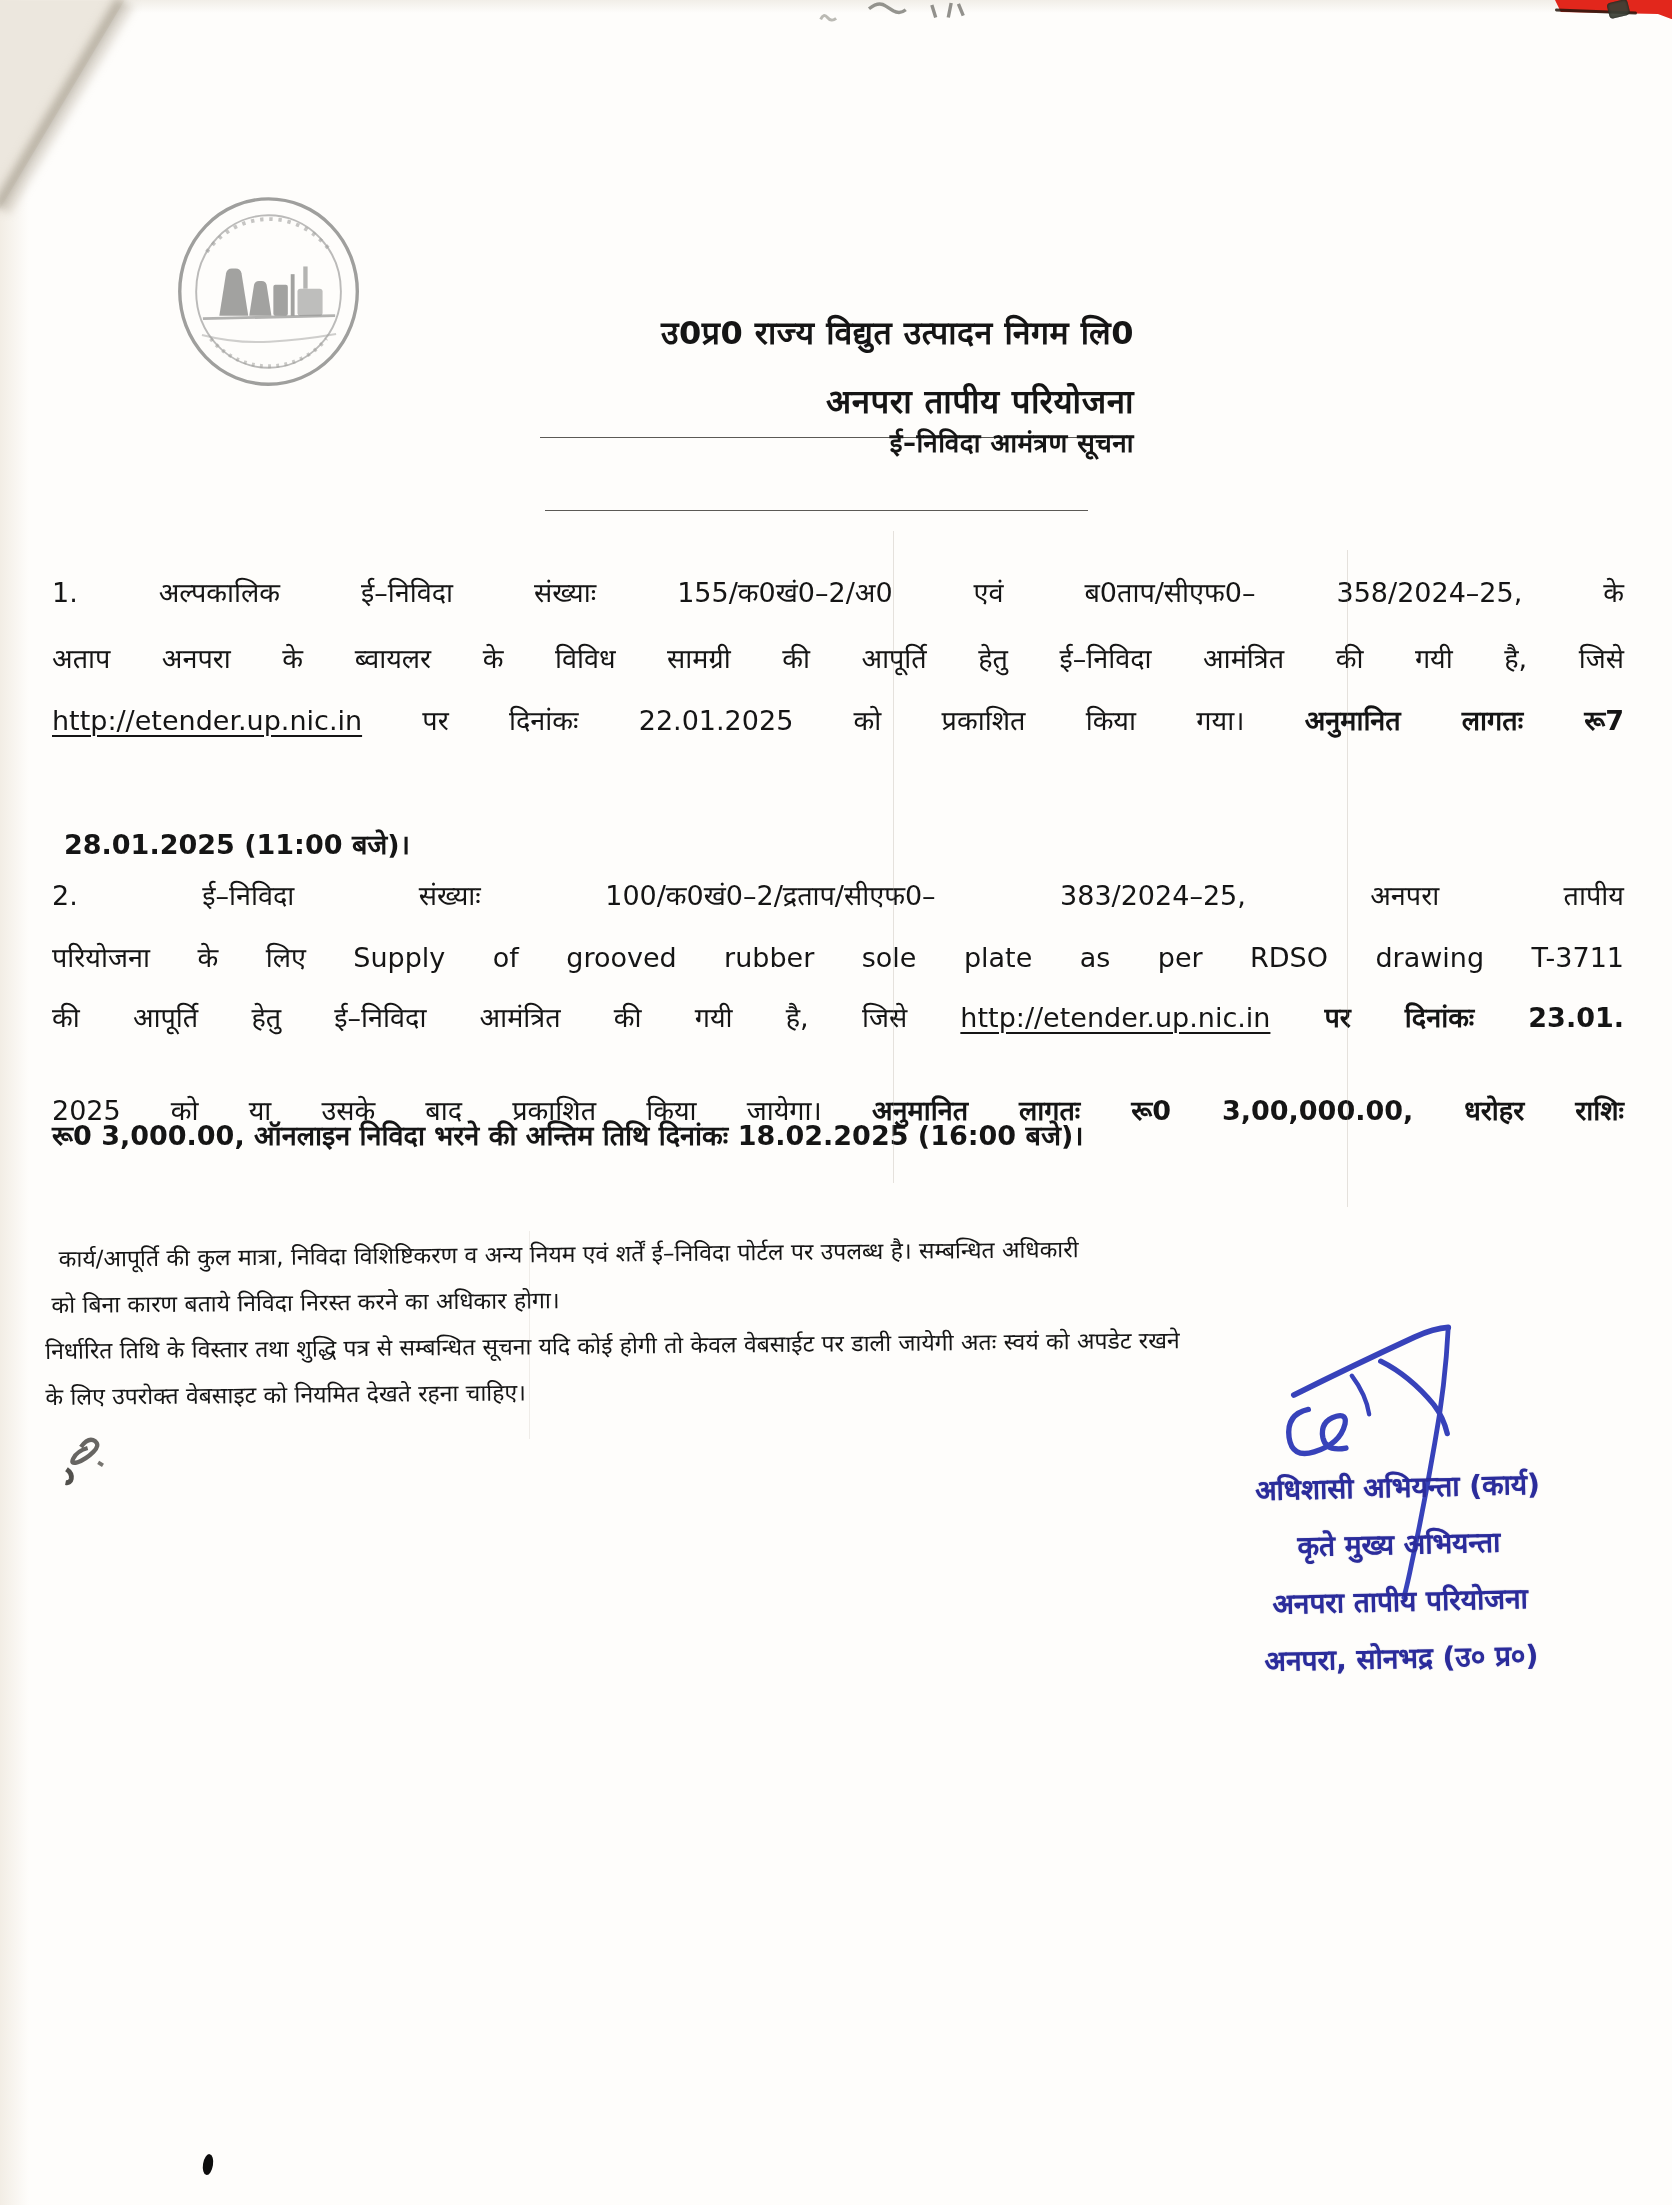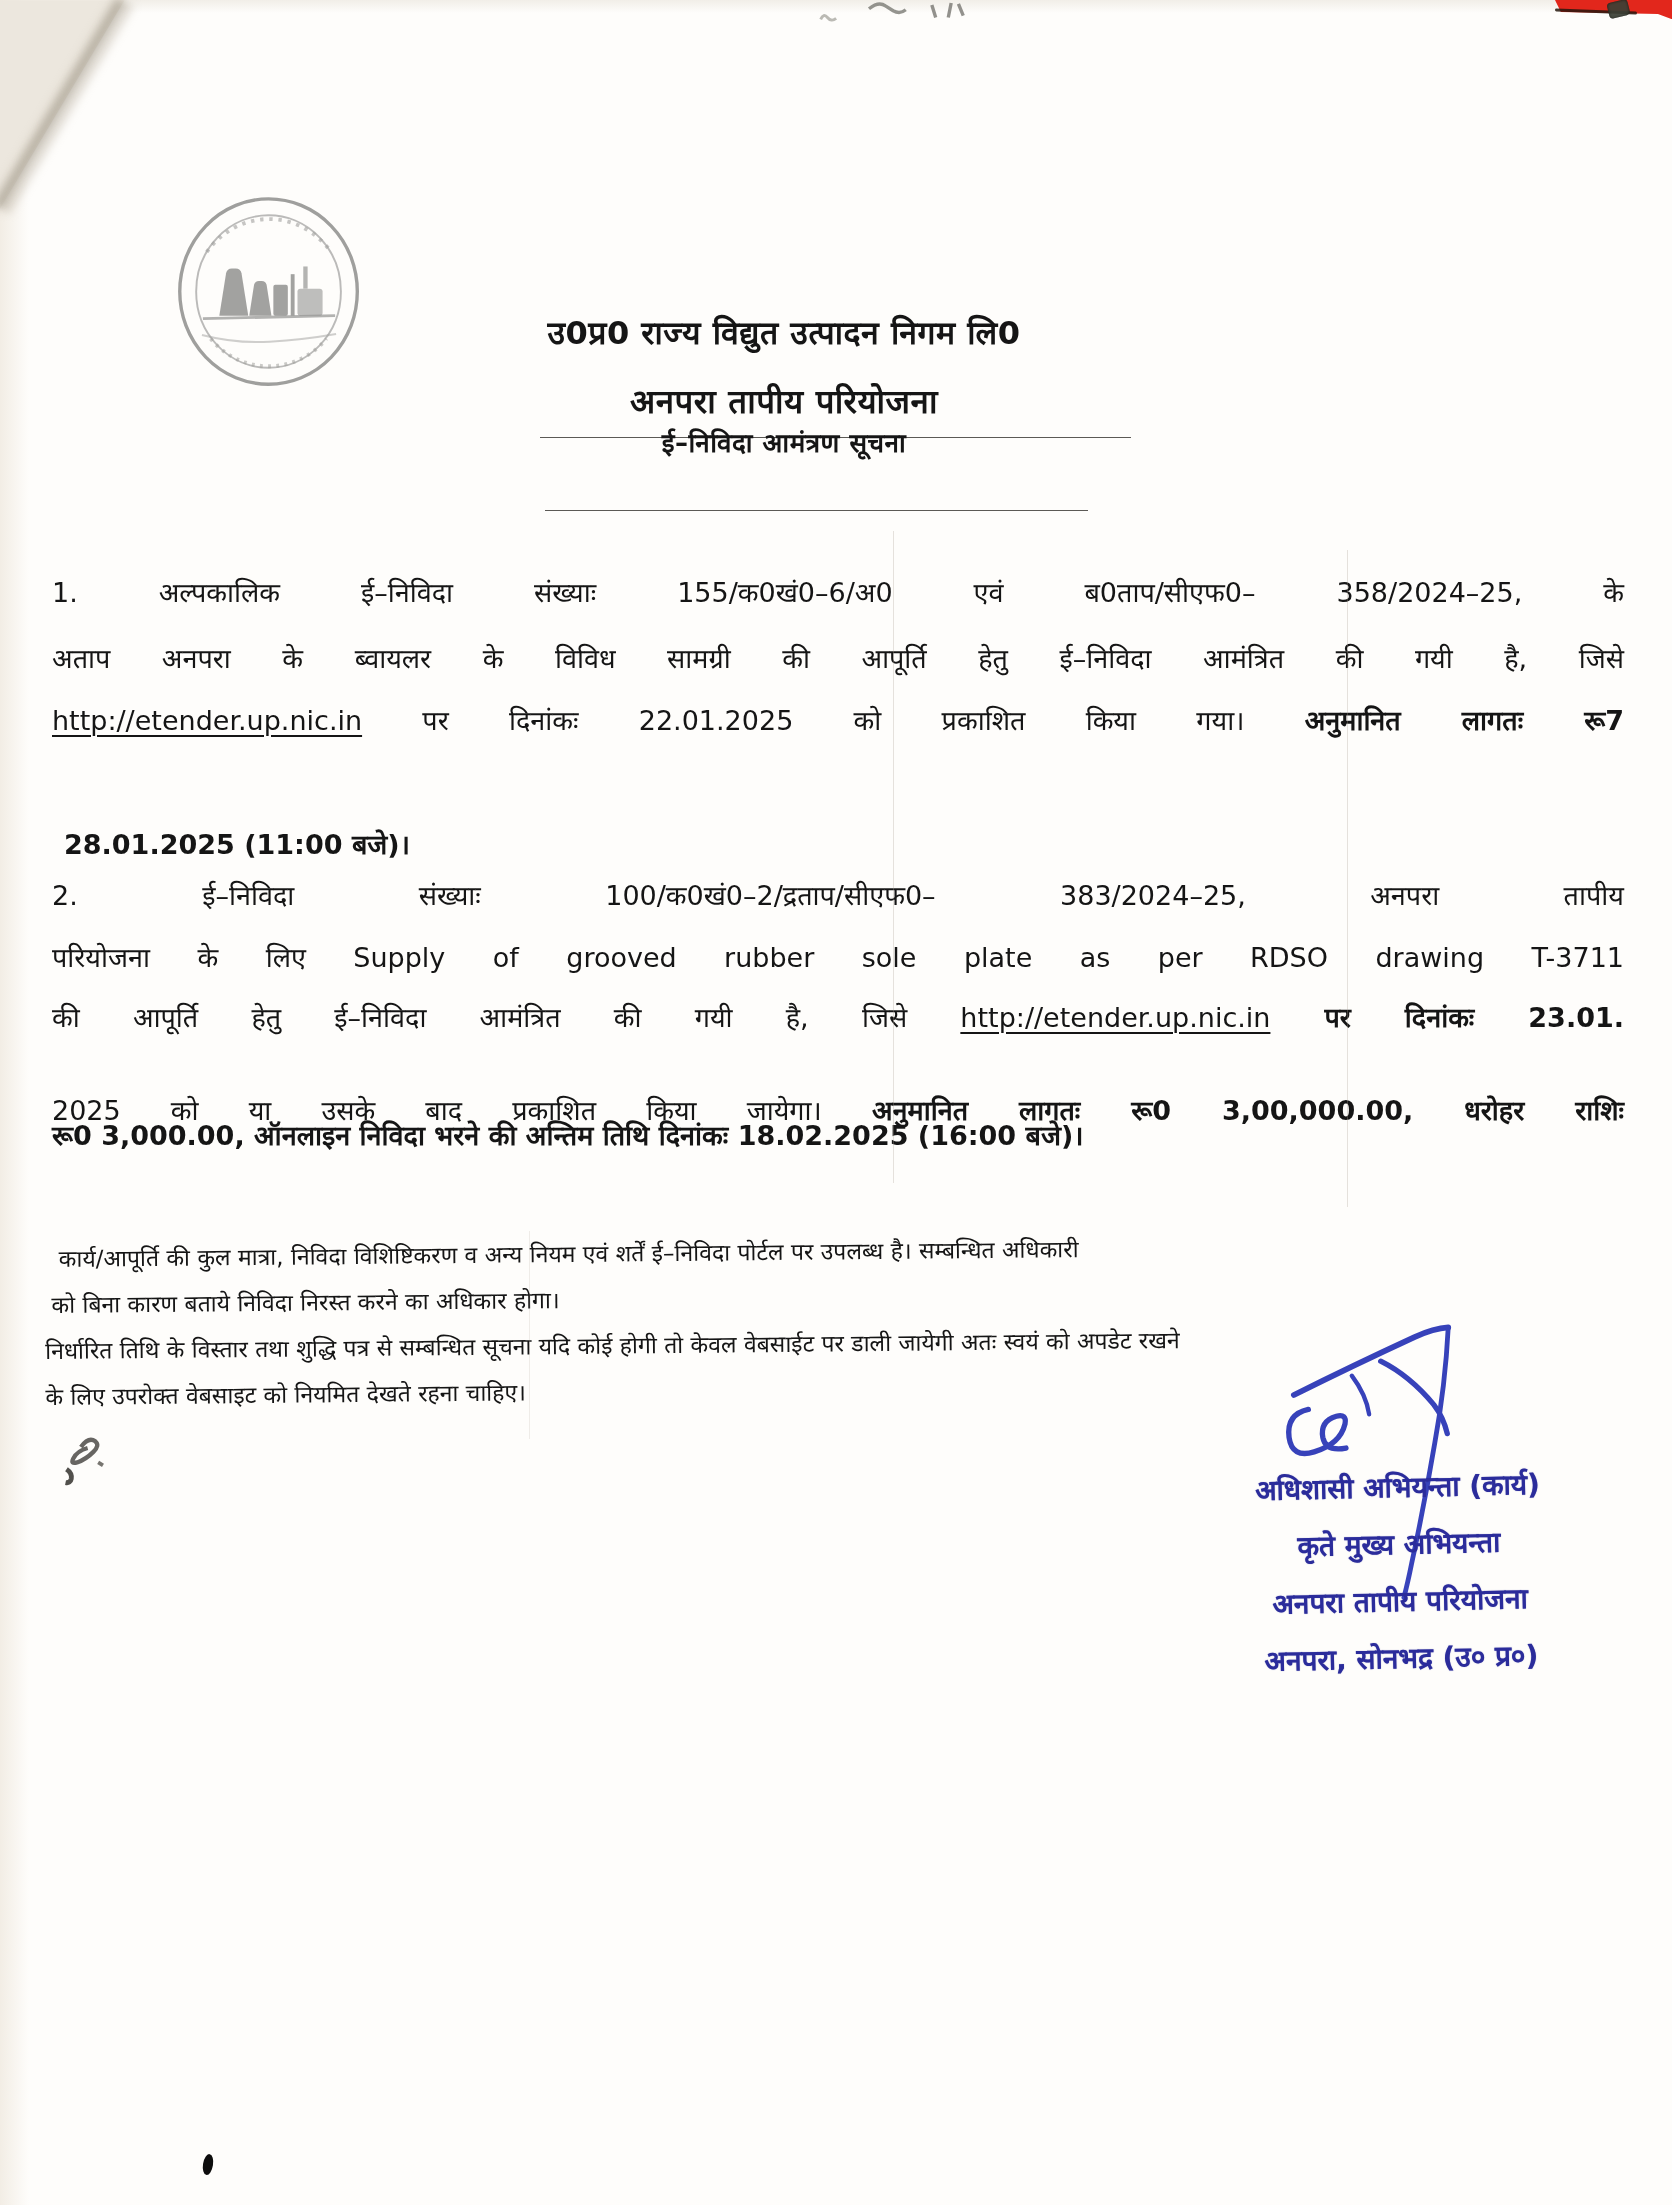--- a/index.html
+++ b/index.html
@@ -27,21 +27,21 @@
   .red-tab{position:absolute;left:1555px;top:0;width:117px;height:19.3px;
     background:#e2271c;
     clip-path:polygon(0 0,100% 0,100% 100%,88% 72%,5% 62%);}
   .red-tab-edge{position:absolute;left:1555px;top:9.7px;width:82px;height:2.9px;
     background:#27180e;transform:rotate(2.2deg);border-radius:1.4px;opacity:.85;}
   .staple{position:absolute;left:1608px;top:1px;width:21px;height:16.4px;
     background:#3c4136;border-radius:3.9px;transform:rotate(-14deg);
     box-shadow:inset 0 0 2.9px #11130e;opacity:.92;}
 
   
-  .h-line{position:absolute;left:434px;width:700px;text-align:center;
+  .h-line{position:absolute;left:434px;width:700px;text-align:right;
     font-weight:bold;letter-spacing:0.5px;white-space:nowrap;}
   .h1{top:310px;font-size:32px;}
   .h2{top:378px;font-size:33px;}
   .h3{top:424px;font-size:26px;}
   .h-underline{position:absolute;height:0;border-top:1.9px solid rgba(45,42,38,.78);}
   .u1{left:540px;top:437px;width:591px;}
   .u2{left:545px;top:510px;width:543px;}
 
   
   .bline{position:absolute;left:52px;width:1572px;height:60px;
@@ -128,21 +128,21 @@
       <rect x="270" y="150" width="9" height="46" opacity="0.8"></rect>
     </g>
   </svg>
 
   <div class="h-line h1">उ0प्र0 राज्य विद्युत उत्पादन निगम लि0</div>
   <div class="h-line h2">अनपरा तापीय परियोजना</div>
   <div class="h-underline u1"></div>
   <div class="h-line h3">ई–निविदा आमंत्रण सूचना</div>
   <div class="h-underline u2"></div>
 
-  <div class="bline fill p1l1">1. अल्पकालिक ई–निविदा संख्याः 155/क0खं0–6/अ0 एवं ब0ताप/सीएफ0– 358/2024–25, के</div>
+  <div class="bline fill p1l1">1. अल्पकालिक ई–निविदा संख्याः 155/क0खं0–2/अ0 एवं ब0ताप/सीएफ0– 358/2024–25, के</div>
   <div class="bline fill p1l2">अताप अनपरा के ब्वायलर के विविध सामग्री की आपूर्ति हेतु ई–निविदा आमंत्रित की गयी है, जिसे</div>
   <div class="bline fill p1l3"><span class="u">http://etender.up.nic.in</span><span> पर दिनांकः 22.01.2025 को प्रकाशित किया गया। </span><span class="b">अनुमानित लागतः रू7</span></div>
   <div class="bline p1l5 b">28.01.2025 (11:00 बजे)।</div>
 
   <div class="bline fill p2l1">2. ई–निविदा संख्याः 100/क0खं0–2/द्रताप/सीएफ0– 383/2024–25, अनपरा तापीय</div>
   <div class="bline fill p2l2">परियोजना के लिए Supply of grooved rubber sole plate as per RDSO drawing T-3711</div>
   <div class="bline fill p2l3"><span>की आपूर्ति हेतु ई–निविदा आमंत्रित की गयी है, जिसे </span><span class="u">http://etender.up.nic.in</span><span class="b"> पर दिनांकः 23.01.</span></div>
   <div class="bline fill p2l4"><span>2025 को या उसके बाद प्रकाशित किया जायेगा। </span><span class="b">अनुमानित लागतः रू0 3,00,000.00, धरोहर राशिः</span></div>
   <div class="bline p2l5 b">रू0 3,000.00, ऑनलाइन निविदा भरने की अन्तिम तिथि दिनांकः 18.02.2025 (16:00 बजे)।</div>
 

